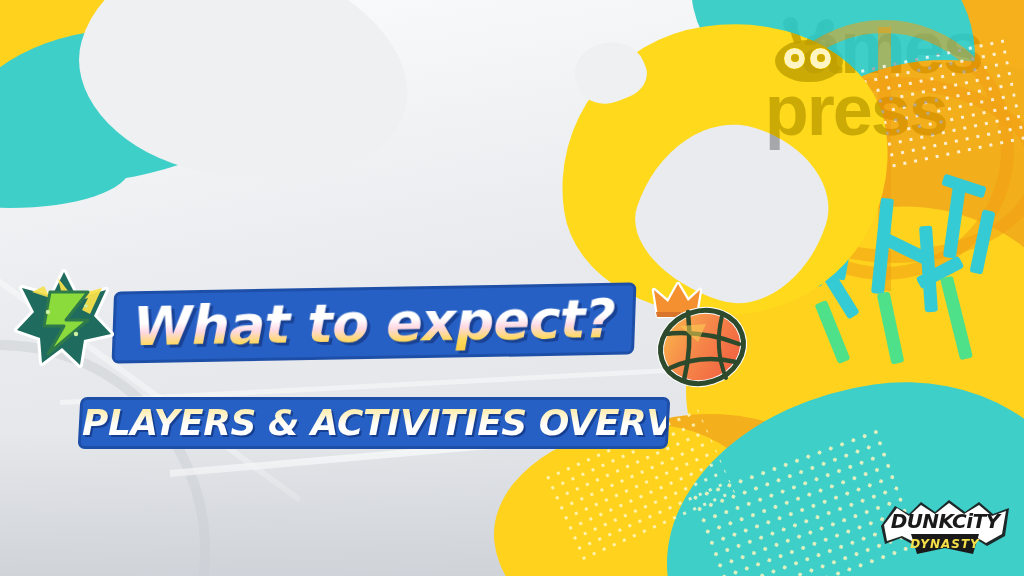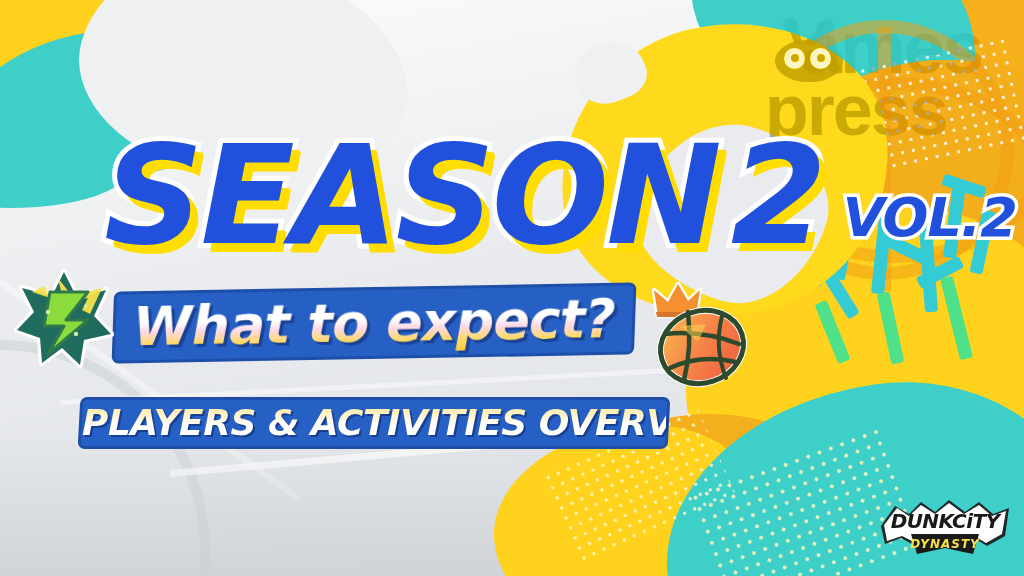--- a/index.html
+++ b/index.html
@@ -420,25 +420,20 @@
           <div class="pupil"></div>
         </div>
       <div class="eye r">
           <div class="pupil"></div>
         </div>
     </div>
     <div class="wm-line1">ames</div>
     <div class="wm-line2">press</div>
   </div>
 
-  <div class="headline">
-    <div class="season-word">SEASON</div>
-    <div class="season-num">2</div>
-    <div class="vol">VOL.2</div>
-  </div>
 
   <div class="zbadge">
     <svg viewBox="0 0 100 100" width="100" height="100">
       <path d="M50 4 L63 30 L92 22 L80 48 L97 66 L70 72 L66 97 L48 80 L28 95 L26 70 L3 62 L20 44 L8 20 L38 28 Z" fill="#1F6B5E" stroke="#ffffff" stroke-width="6" stroke-linejoin="round"></path>
       <path d="M50 4 L63 30 L92 22 L80 48 L97 66 L70 72 L66 97 L48 80 L28 95 L26 70 L3 62 L20 44 L8 20 L38 28 Z" fill="#1F6B5E"></path>
       <path d="M44 10 L58 28 L88 20 L76 46 L68 42 L74 30 L50 36 Z" fill="#F6E04A" opacity=".95"></path>
       <path d="M30 18 L36 30 L18 24 Z" fill="#F6E04A" opacity=".9"></path>
       <path d="M36 24 L74 24 L52 52 L74 52 L34 86 L50 58 L30 58 Z" fill="#8BDB3C" stroke="#2F7A4B" stroke-width="3" stroke-linejoin="round"></path>
       <circle cx="34" cy="44" r="2.2" fill="#CFF0A0"></circle>
       <circle cx="62" cy="66" r="2.2" fill="#CFF0A0"></circle>

